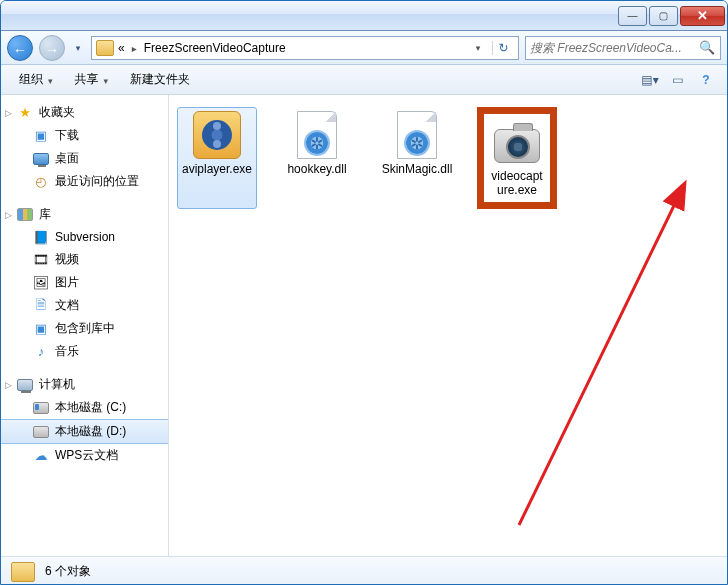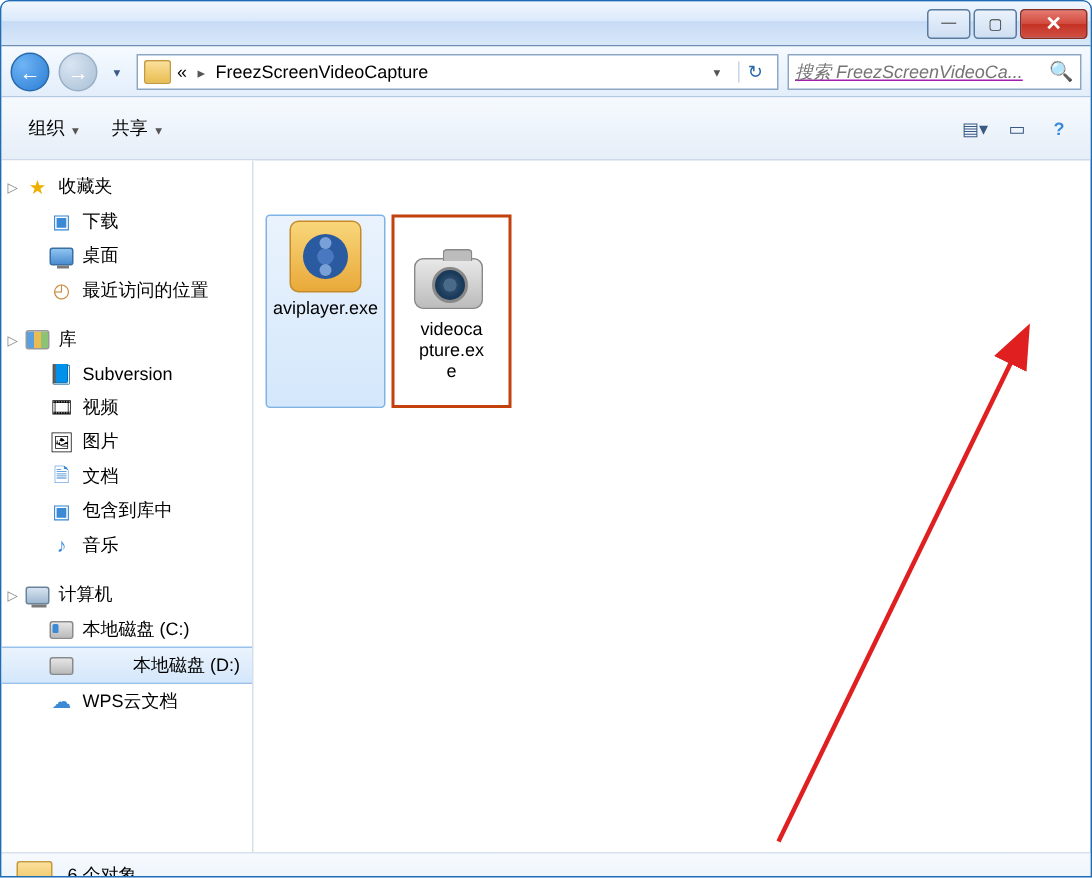--- a/index.html
+++ b/index.html
@@ -15,63 +15,63 @@
 .navbar { height: 34px; background: linear-gradient(to bottom,#f5faff,#e3eefb); border-bottom:1px solid #b5c9e2; display:flex; align-items:center; padding: 0 6px; gap:6px; }
 .nav-btn { width:26px; height:26px; border-radius:50%; background: radial-gradient(circle at 30% 30%, #6fb4f5, #2a7dd4); border:1px solid #2a6aaa; display:flex; align-items:center; justify-content:center; color:#fff; font-size:14px; }
 .nav-btn.fwd { background: radial-gradient(circle at 30% 30%, #d9e5f2, #a9bfd6); border-color:#9ab0c6; }
 .crumbdrop { width:14px; height:20px; display:flex; align-items:center; justify-content:center; color:#3a5a82; font-size:9px; }
 .addrbar { flex:1; height:24px; border:1px solid #8ca7c6; background:#fff; display:flex; align-items:center; padding:0 4px; gap:4px; font-size:12px; }
 .addrbar .folder-mini { width:18px; height:16px; background: linear-gradient(to bottom,#fbe09b,#e9bd52); border:1px solid #c79a38; border-radius:2px; flex-shrink:0; }
 .crumb-sep::after { content:"▸"; color:#555; font-size:10px; padding:0 3px; }
 .addr-drop { width:20px; display:flex; align-items:center; justify-content:center; color:#555; font-size:9px; }
 .addr-refresh { width:22px; border-left:1px solid #c7d5e7; display:flex; align-items:center; justify-content:center; color:#2a6aaa; font-size:12px; }
 .searchbar { width:196px; height:24px; border:1px solid #8ca7c6; background:#fff; display:flex; align-items:center; padding:0 4px; gap:4px; }
-.searchbar input { border:none; outline:none; flex:1; font-size:12px; font-style:italic; color:#a21caf; min-width:0;text-decoration:underline; }
+.searchbar input { border:none; outline:none; flex:1; font-size:12px; font-style:italic; color:#a21caf; min-width:0; }
 .search-ico { color:#2a6aaa; font-size:13px; }
 
 
-.toolbar { height: 42px; background: linear-gradient(to bottom,#f6fafe,#e6eef8); border-bottom:1px solid #cdd9e8; display:flex; align-items:center; padding:0 8px; gap:2px; font-size:12px; }
+.toolbar { height: 30px; background: linear-gradient(to bottom,#f6fafe,#e6eef8); border-bottom:1px solid #cdd9e8; display:flex; align-items:center; padding:0 8px; gap:2px; font-size:12px; }
 .tbitem { padding:3px 10px; border-radius:3px; display:flex; align-items:center; gap:3px; }
 .tbitem .dd::after { content:"▾"; font-size:9px; color:#555; margin-left:2px; }
 .tb-spacer { flex:1; }
 .tb-icobtn { width:26px; height:22px; display:flex; align-items:center; justify-content:center; color:#3a5a82; font-size:12px; }
 
 
 .main { display:flex; height: calc(585px - 30px - 34px - 30px - 30px); }
 
 
 .sidebar { width:168px; border-right:1px solid #d6e0eb; overflow-y:auto; padding:6px 0; font-size:12px; background:#fff; }
 .sb-group { margin-bottom:10px; }
 .sb-head { display:flex; align-items:center; gap:6px; padding:3px 8px 3px 16px; position:relative; }
 .sb-head .tri { position:absolute; left:4px; font-size:9px; color:#888; }
 .sb-item { display:flex; align-items:center; gap:6px; padding:3px 8px 3px 32px; white-space:nowrap; }
-.sb-item.sel { background: linear-gradient(to bottom,#eaf3fd,#d4e7fb); border:1px solid #9ac1ea; border-left:none; border-right:none;justify-content:space-between; }
+.sb-item.sel { background: linear-gradient(to bottom,#eaf3fd,#d4e7fb); border:1px solid #9ac1ea; border-left:none; border-right:none; }
 .ico { width:16px; height:16px; display:inline-flex; align-items:center; justify-content:center; font-size:13px; flex-shrink:0; }
 .ico.star { color:#f0b000; }
 .ico.dl { color:#3c8ad6; }
 .ico.clock { color:#c58a3a; }
 .ico.svn { }
 .ico.vid { }
 .ico.pic { }
 .ico.doc { color:#3c8ad6; }
 .ico.mus { color:#3c8ad6; }
 .ico.cloud { color:#3c8ad6; }
 .lib-i { width:16px; height:13px; background:linear-gradient(to right,#5aa0e0 33%, #e9bd52 33% 66%, #8cc474 66%); border:1px solid #9a9a9a; border-radius:2px; }
 .desk-i { width:16px; height:12px; background:linear-gradient(to bottom,#8fc4f0,#4a8dd0); border:1px solid #3a6fa3; border-radius:2px; position:relative; }
 .desk-i::after{ content:""; position:absolute; bottom:-3px; left:4px; width:8px; height:2px; background:#7a7a7a; }
 .pc-i { width:16px; height:12px; background:linear-gradient(to bottom,#d6e3f0,#9fb8d1); border:1px solid #6a829a; border-radius:2px; position:relative; }
 .pc-i::after { content:""; position:absolute; bottom:-3px; left:3px; width:10px; height:2px; background:#7a7a7a; }
 .disk-i { width:16px; height:12px; background:linear-gradient(to bottom,#e6e6e6,#bababa); border:1px solid #8a8a8a; border-radius:2px; position:relative; }
 .disk-i.c::before { content:""; position:absolute; left:1px; top:1px; width:4px; height:6px; background:#3c8ad6; border-radius:1px; }
 
 
-.files { flex:1; padding:12px 8px; display:flex; flex-wrap:wrap; align-content:flex-start; gap:4px; position:relative;margin-top:24px; }
+.files { flex:1; padding:12px 8px; display:flex; flex-wrap:wrap; align-content:flex-start; gap:20px; position:relative; }
 .file { width:80px; display:flex; flex-direction:column; align-items:center; padding:4px; font-size:12px; text-align:center; }
 .file.sel { background: linear-gradient(to bottom,#eaf3fd,#d4e7fb); border:1px solid #7fb3e6; padding:3px; border-radius:3px; }
-.file.highlighted { border:2px solid #c2410c; padding:16px;align-items:flex-end; }
+.file.highlighted { border:7px solid #c2410c; padding:4px; }
 .fname { word-break:break-all; line-height:1.15; margin-top:4px; }
 .ficon { width:48px; height:48px; display:flex; align-items:center; justify-content:center; position:relative; }
 .page { width:40px; height:48px; background:#fff; border:1px solid #b0b8c2; border-radius:0 6px 0 0; position:relative; }
 .page::before { content:""; position:absolute; top:0; right:0; width:10px; height:10px; background:linear-gradient(135deg,transparent 49%, #d0d6de 50%); }
 .gear { position:absolute; bottom:4px; left:8px; width:22px; height:22px; border-radius:50%; background: radial-gradient(circle,#8fc0ed 40%, #3c8ad6 42%); box-shadow: 0 0 0 2px #8fc0ed; }
 .gear::after { content:"✲"; position:absolute; inset:0; display:flex; align-items:center; justify-content:center; color:#2a6aaa; font-size:16px; }
 .exe-avi { width:48px; height:48px; border-radius:6px; background:linear-gradient(to bottom,#f9d67a,#e9a93a); border:1px solid #c58a2a; display:flex; align-items:center; justify-content:center; }
 .exe-avi .reel { width:30px; height:30px; border-radius:50%; background: radial-gradient(circle,#4a78c0 25%, #2a5aa0 27%); position:relative; }
 .exe-avi .reel::before, .exe-avi .reel::after { content:""; position:absolute; width:8px; height:8px; border-radius:50%; background:#7aa0d8; }
 .exe-avi .reel::before { top:2px; left:11px; }
@@ -124,20 +124,23 @@
 
 <div class="toolbar">
   <div class="tbitem">
       <span>组织</span>
       <span class="dd"></span>
     </div>
   <div class="tbitem">
       <span>共享</span>
       <span class="dd"></span>
     </div>
+  <div class="tbitem">
+      <span>新建文件夹</span>
+    </div>
   <div class="tb-spacer"></div>
   <div class="tb-icobtn"><span>▤</span>▾</div>
   <div class="tb-icobtn">▭</div>
   <div class="tb-icobtn" style="color:#3c8ad6;font-weight:bold">?</div>
 </div>
 
 <div class="main">
   <div class="sidebar">
 
     <div class="sb-group">
@@ -224,20 +227,36 @@
   </div>
 
   <div class="files">
     <div class="file sel">
       <div class="ficon">
           <div class="exe-avi">
             <div class="reel"></div>
           </div>
         </div>
       <div class="fname">aviplayer.exe</div>
+    </div>
+    <div class="file">
+      <div class="ficon">
+          <div class="page">
+            <div class="gear"></div>
+          </div>
+        </div>
+      <div class="fname">hookkey.dll</div>
+    </div>
+    <div class="file">
+      <div class="ficon">
+          <div class="page">
+            <div class="gear"></div>
+          </div>
+        </div>
+      <div class="fname">SkinMagic.dll</div>
     </div>
     <div class="file highlighted">
       <div class="ficon">
           <div class="cam">
             <div class="lens"></div>
           </div>
         </div>
       <div class="fname">videocapture.exe</div>
     </div>
 

